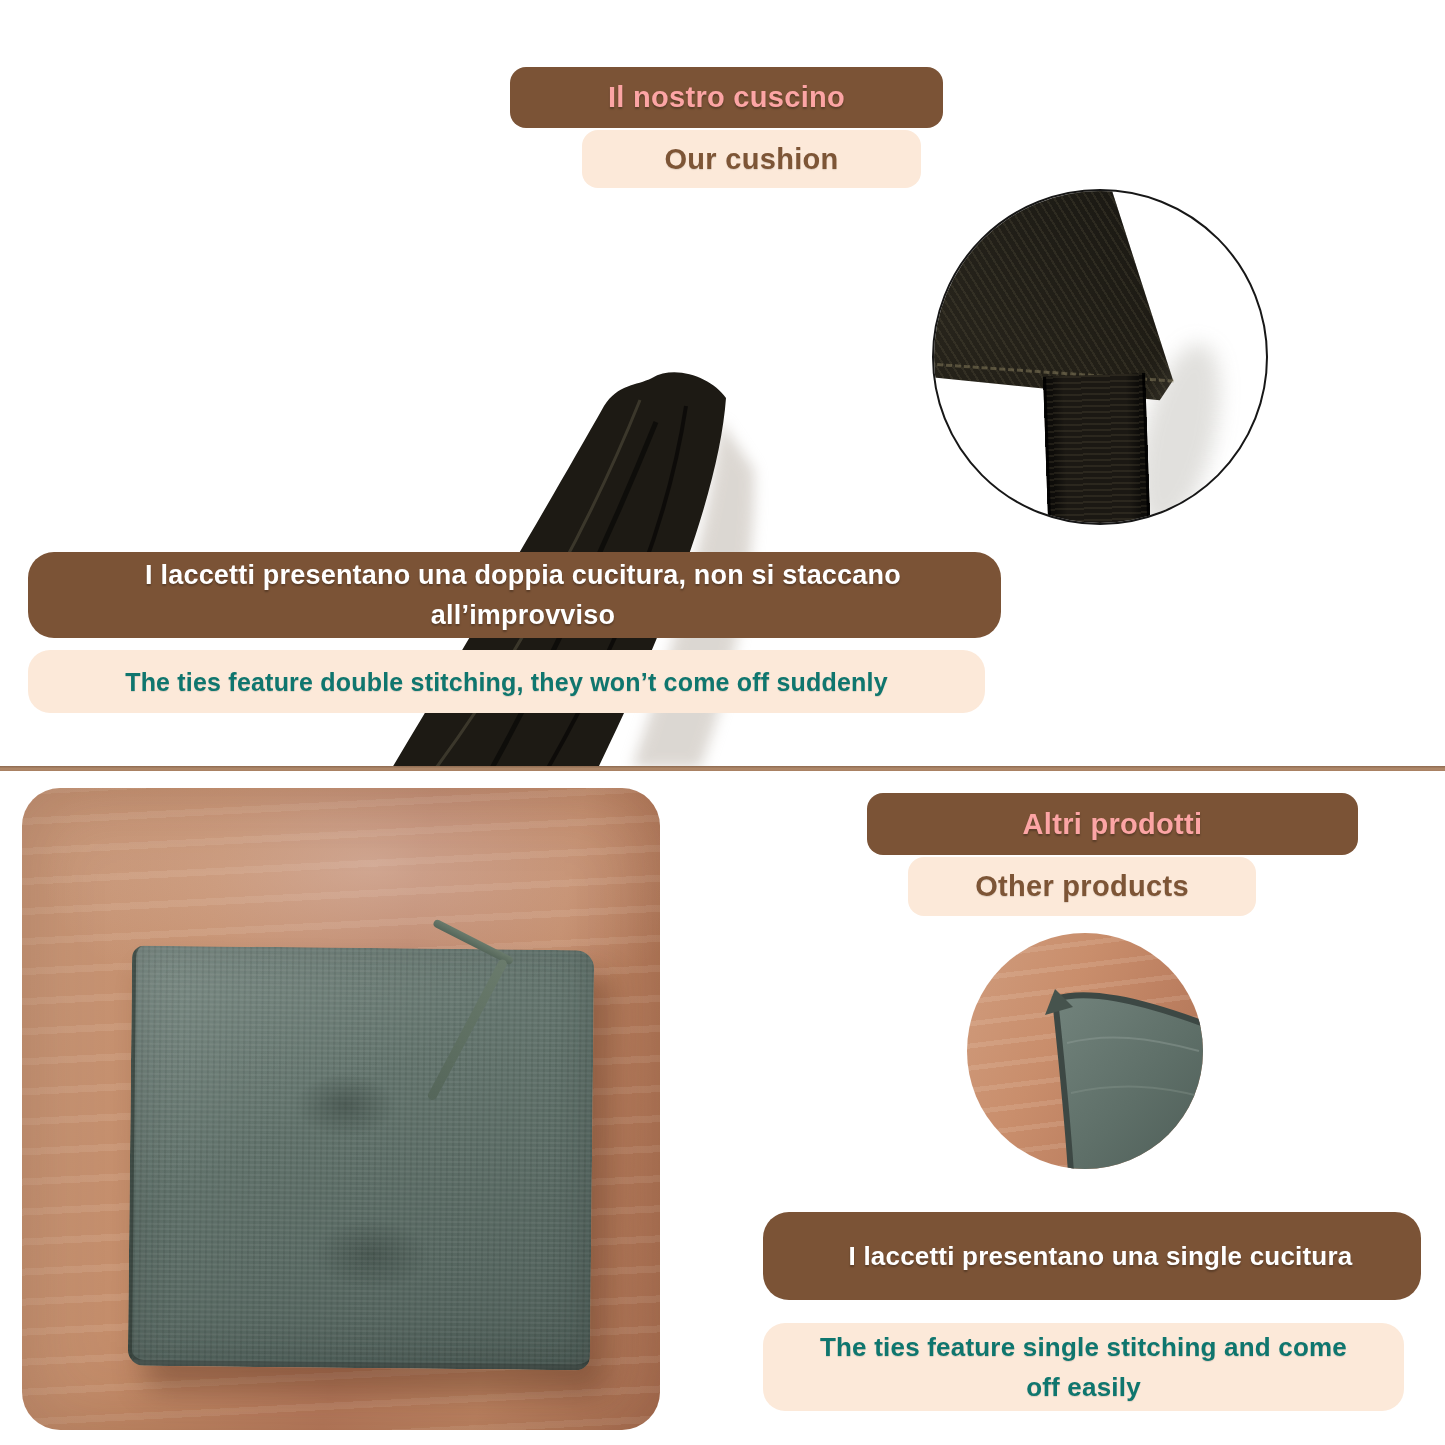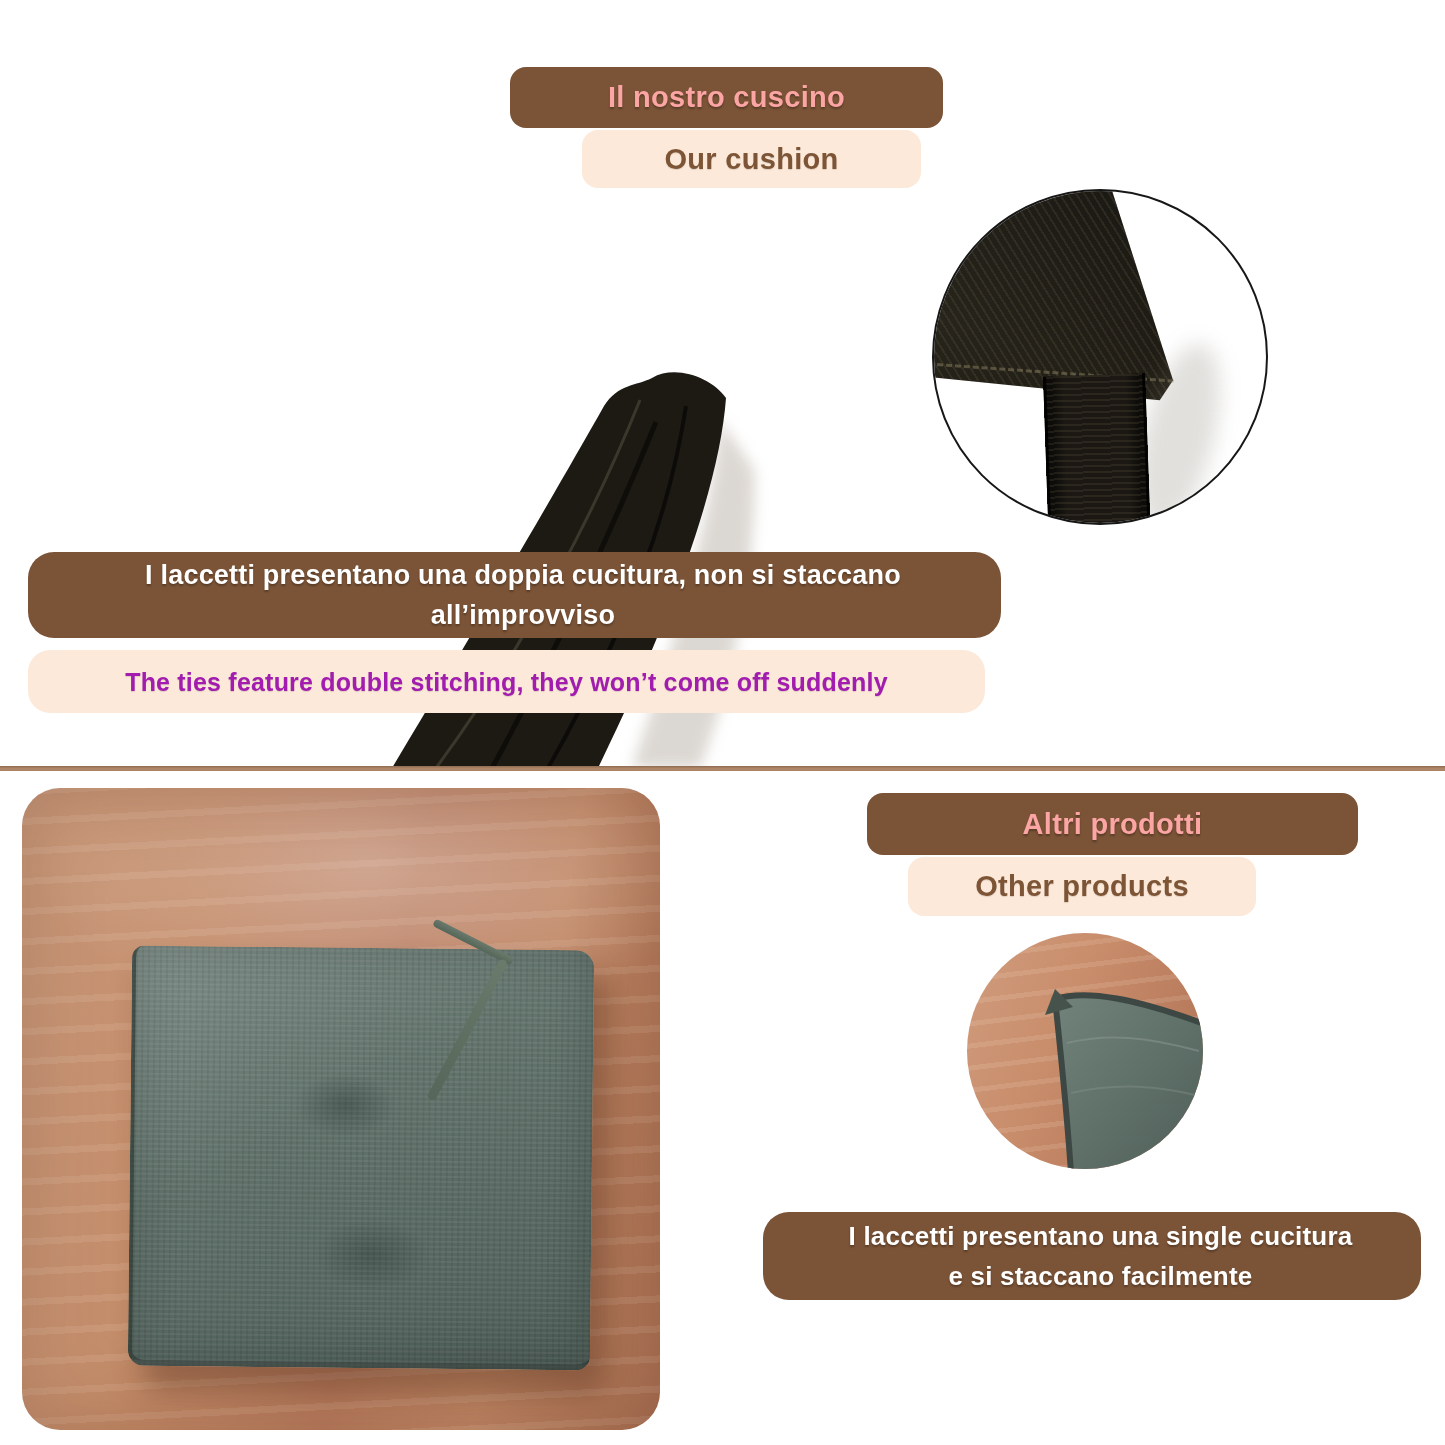--- a/index.html
+++ b/index.html
@@ -12,21 +12,21 @@
     position:absolute;display:flex;align-items:center;justify-content:center;
     border-radius:16px;font-weight:800;letter-spacing:.3px;z-index:6;
   }
   .pill.brown{background:#7b5336;color:#fca5a5;text-shadow:0 2px 2px rgba(0,0,0,.28);}
   .pill.cream{background:#fce9d9;color:#7d5536;text-shadow:0 1px 1px rgba(0,0,0,.12);}
   .banner{
     position:absolute;display:flex;flex-direction:column;align-items:center;justify-content:center;
     font-weight:800;letter-spacing:.2px;z-index:6;text-align:center;
   }
   .banner.brown{background:#7b5336;color:#ffffff;border-radius:26px;text-shadow:0 2px 2px rgba(0,0,0,.28);padding-left:17px;}
-  .banner.cream{background:#fce9d9;color:#a21caf;border-radius:22px;text-shadow:0 1px 1px rgba(0,0,0,.12);}
+  .banner.cream{background:#fce9d9;color:#0f766e;border-radius:22px;text-shadow:0 1px 1px rgba(0,0,0,.12);}
   .banner .ln{line-height:40px;}
 
   
   #cushion-top{
     position:absolute;left:0;top:0;width:775px;height:400px;z-index:3;
     filter:drop-shadow(0 14px 12px rgba(70,62,48,.35));
   }
   #cushion-top .fabric{
     width:100%;height:100%;
     clip-path:polygon(0px 0px,703px 0px,712px 80px,720px 160px,726px 230px,742px 292px,
@@ -194,16 +194,19 @@
       </defs>
       <path d="M88,66 C120,56 170,66 240,92 L240,240 L104,240 C100,180 94,122 88,66 Z" fill="url(#g2)" stroke="#3d4844" stroke-width="6"></path>
       <path d="M78,82 L88,56 L106,74 Z" fill="#46534d"></path>
       <path d="M100,110 C140,100 180,104 232,118" stroke="#8b9a93" stroke-opacity=".5" stroke-width="2" fill="none"></path>
       <path d="M104,160 C150,150 190,152 236,164" stroke="#8b9a93" stroke-opacity=".35" stroke-width="2" fill="none"></path>
     </svg>
   </div>
 
   <div id="banner-bot-it" class="banner brown">
     <div class="ln">I laccetti presentano una single cucitura</div>
-    <div class="ln">e si staccano facilmente</div>
+  </div>
+  <div id="banner-bot-en" class="banner cream">
+    <div class="ln">The ties feature single stitching and come</div>
+    <div class="ln">off easily</div>
   </div>
 
 </div>
 
 </body></html>

